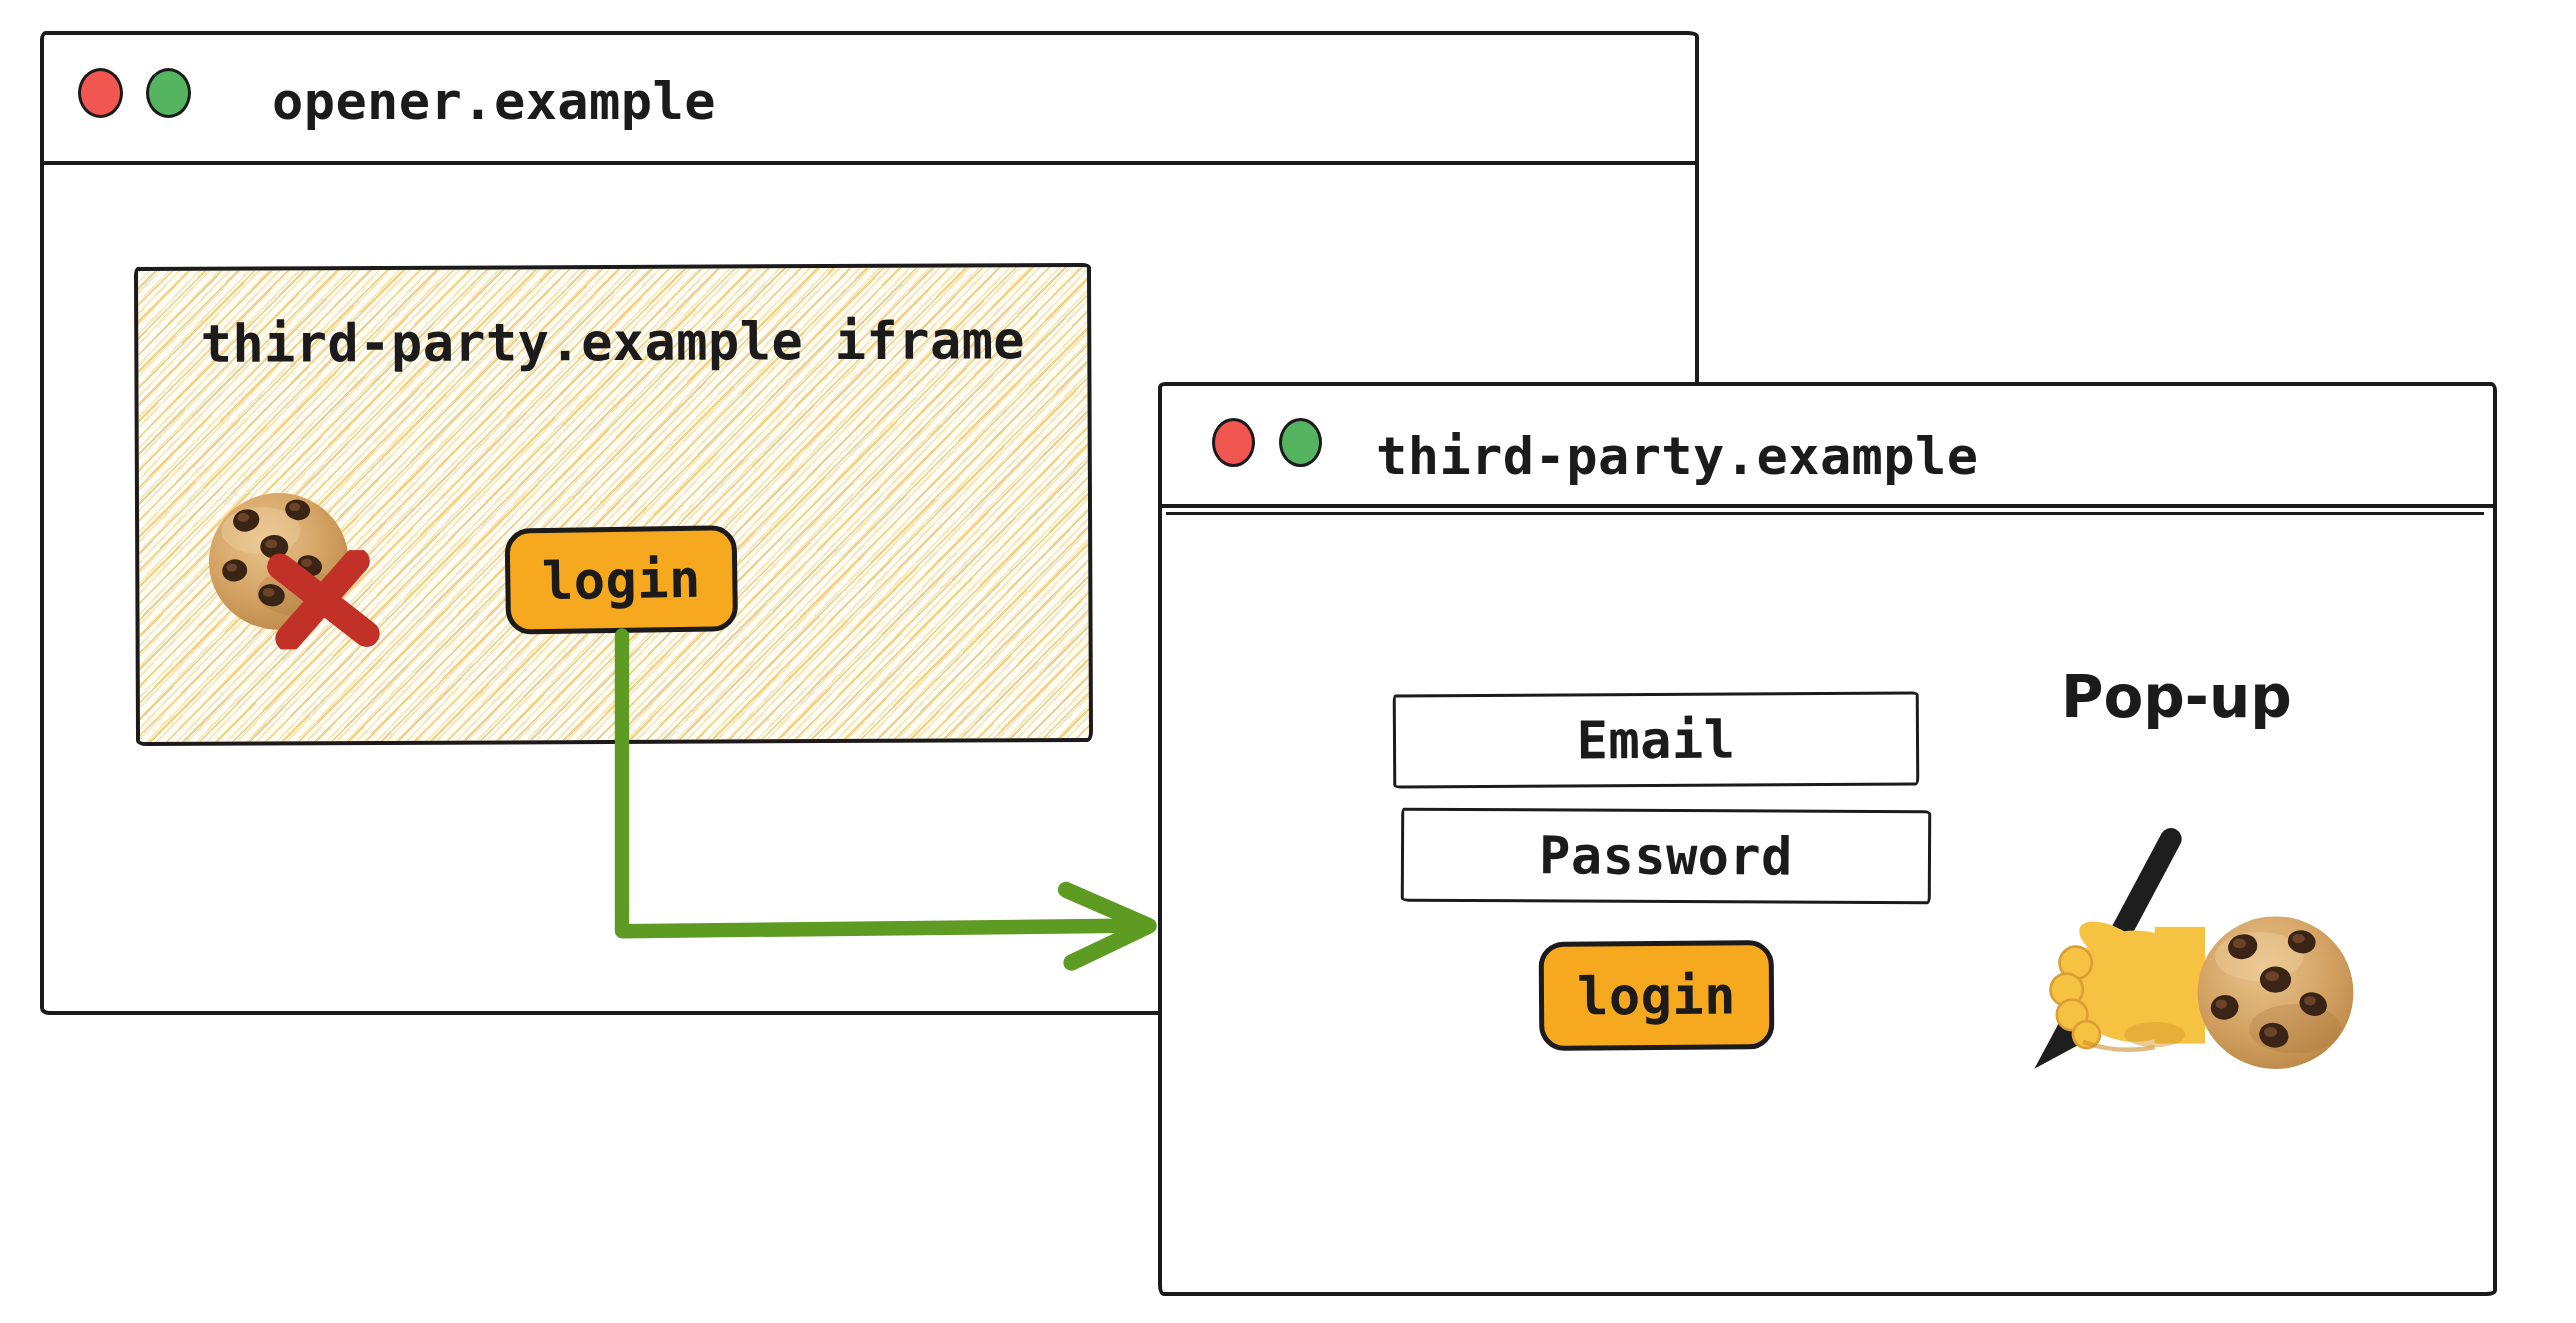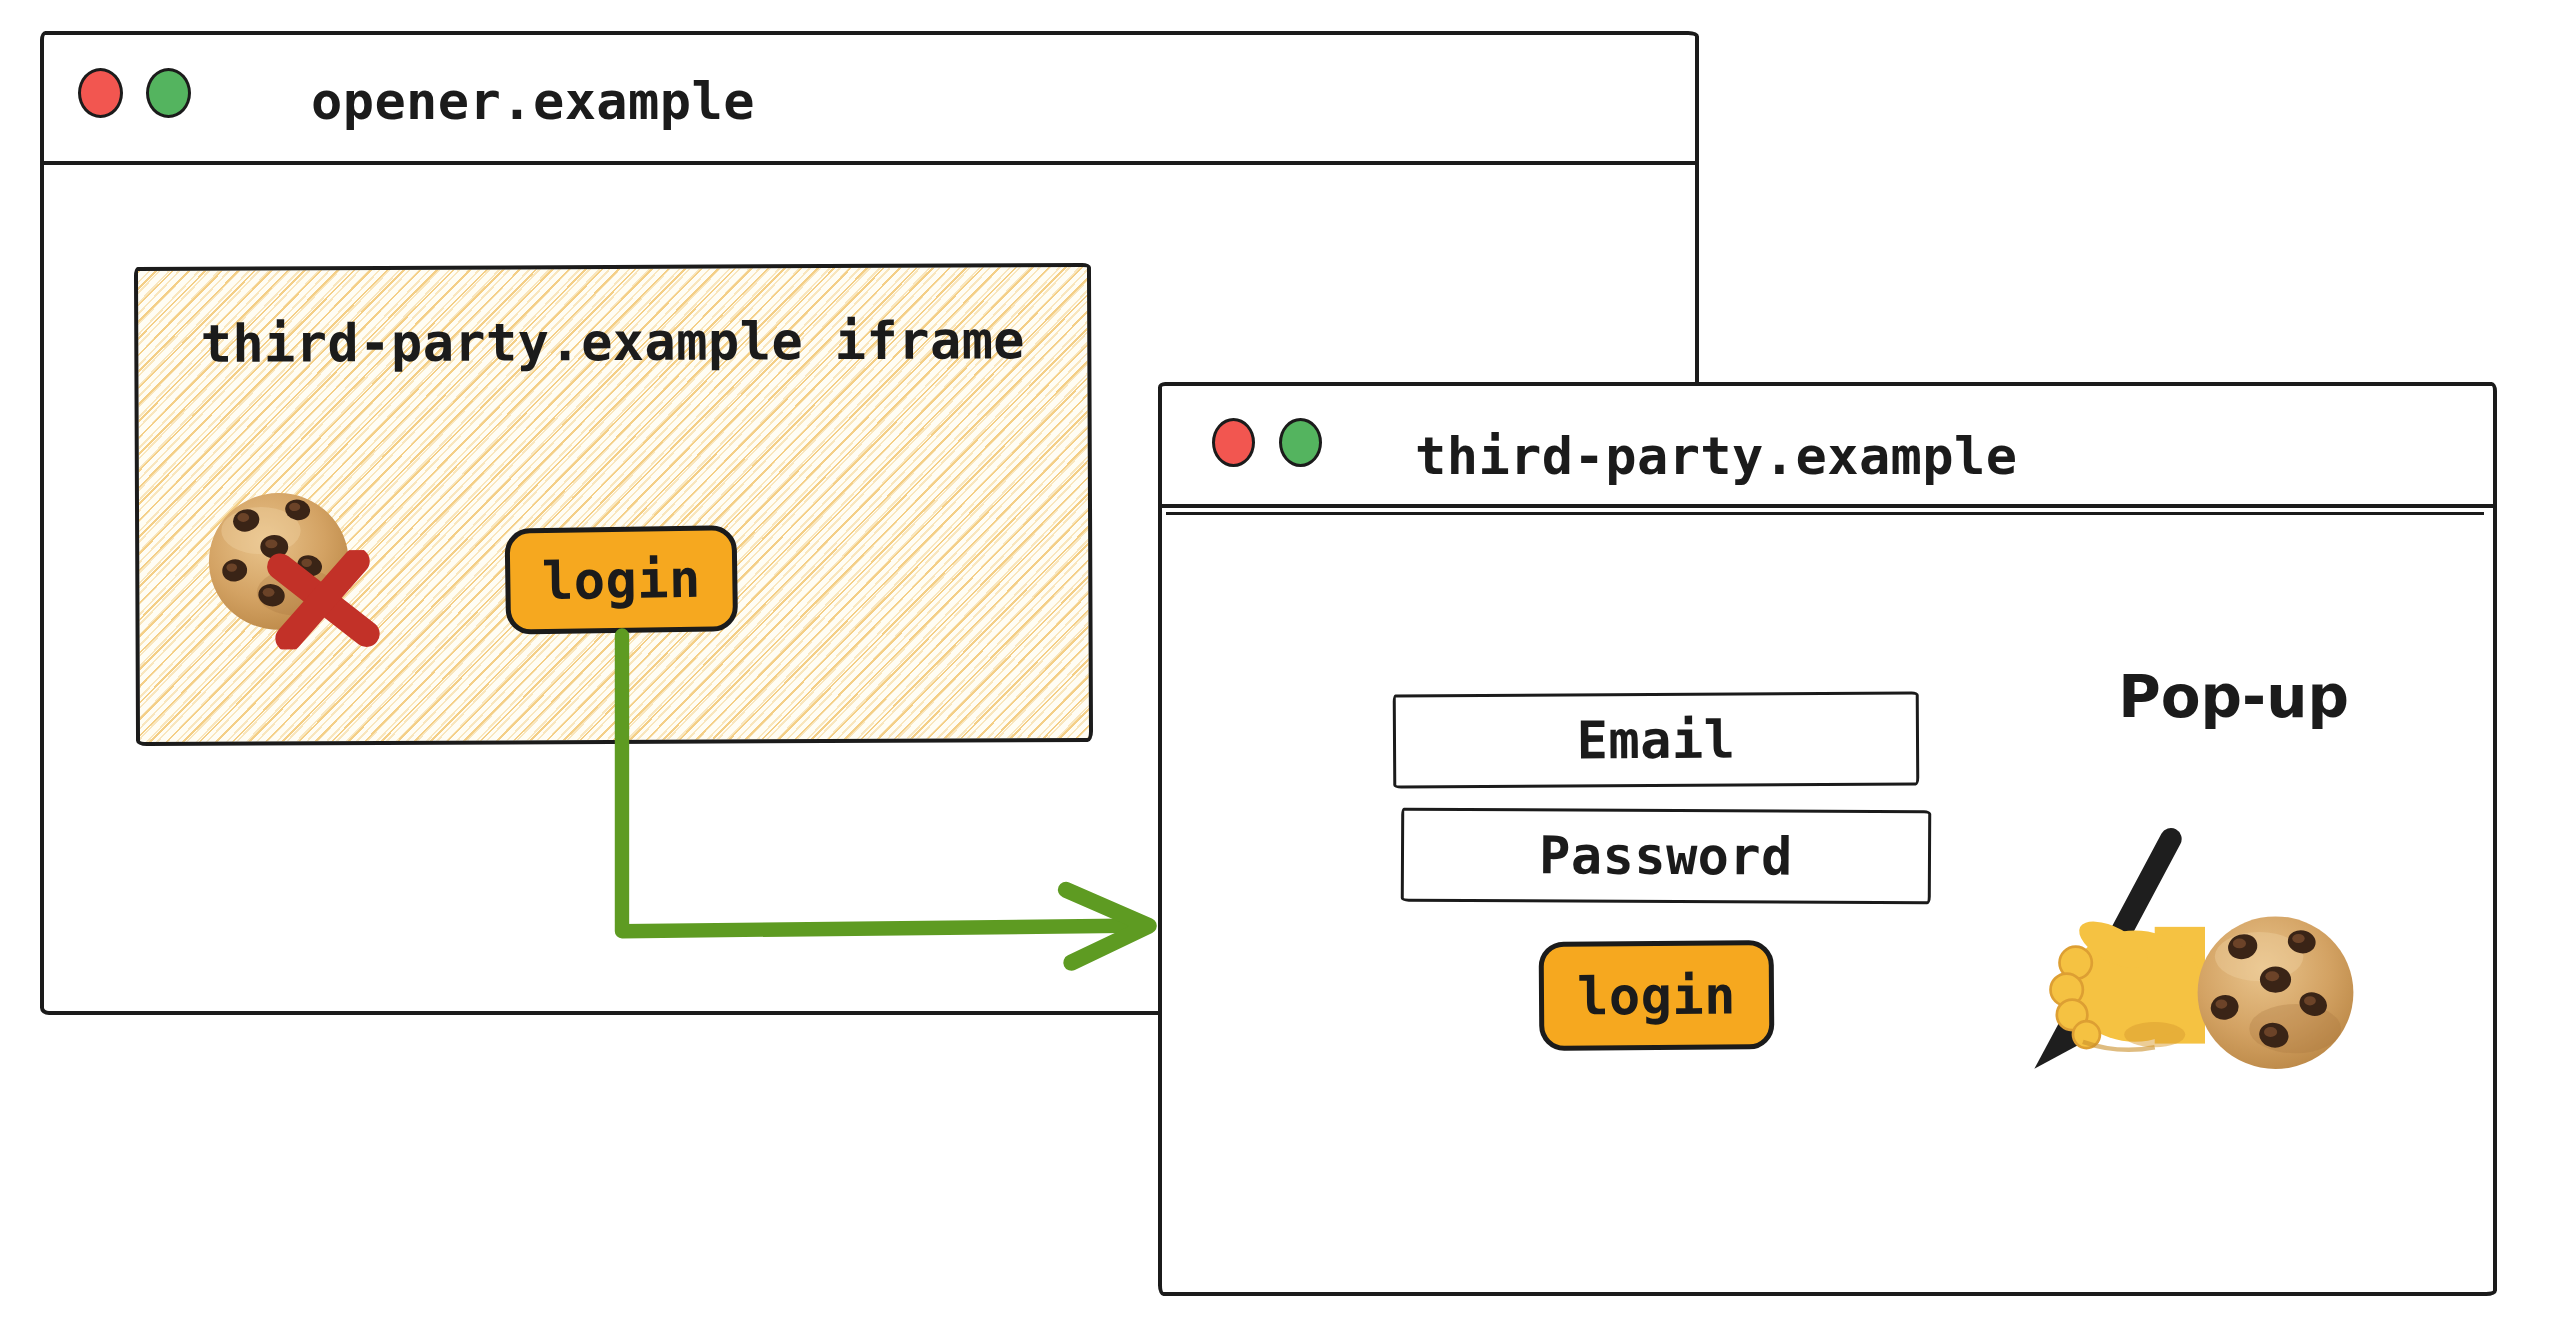--- a/index.html
+++ b/index.html
@@ -36,21 +36,21 @@
 
   .light{position:absolute; width:45px; height:50px; border:3.6px solid var(--ink); border-radius:50%;}
   .light.red{background:var(--traffic-red);}
   .light.green{background:var(--traffic-green);}
   #opener-titlebar .light.red{left:34px; top:33px;}
   #opener-titlebar .light.green{left:102px; top:33px;}
   #popup-titlebar .light{width:43px; height:49px;}
   #popup-titlebar .light.red{left:50px; top:32px;}
   #popup-titlebar .light.green{left:117px; top:32px;}
 
-  .window-title{position:absolute; font-size:52px; line-height:56px; white-space:nowrap;margin-left:39px;}
+  .window-title{position:absolute; font-size:52px; line-height:56px; white-space:nowrap;}
   #opener-titlebar .window-title{left:228px; top:38px;}
   #popup-titlebar .window-title{left:214px; top:42px;}
 
   #iframe-box{position:absolute; left:91px; top:230px; width:957px; height:479px;
     border:4.5px solid var(--ink); transform:rotate(-0.25deg);
     border-radius:3.6px 9px 5.4px 10.8px / 9px 4.5px 10.8px 5.4px;}
   #iframe-label{margin-top:45px; text-align:center; font-size:52px; line-height:56px;}
 
   .icon-abs{position:absolute;}
   #iframe-cookie{left:65px; top:216px; width:149px; height:147px;}
@@ -65,21 +65,21 @@
   #flow-arrow{position:absolute; left:0; top:0; width:2576px; height:1324px; pointer-events:none;}
   #flow-arrow path{stroke:var(--arrow-green); fill:none; stroke-linecap:round; stroke-linejoin:round;}
 
   .field-input{position:absolute; display:block; background:#ffffff; border:3.6px solid var(--ink);
     text-align:center; font-size:52px; color:var(--ink); outline:none;
     border-radius:2.7px 7.2px 3.6px 8px / 7.2px 3.6px 8px 3.6px;}
   .field-input::placeholder{color:var(--ink); opacity:1;}
   #email-input{left:231px; top:307px; width:526px; height:94px; transform:rotate(-0.35deg);}
   #password-input{left:239px; top:423px; width:530px; height:94px; transform:rotate(0.3deg);}
 
-  #popup-annotation{position:absolute; left:899px; top:279px; width:288px; text-align:right;
+  #popup-annotation{position:absolute; left:899px; top:279px; width:288px; text-align:left;
     font-weight:700; font-size:58px; line-height:65px; color:var(--ink);}
   #popup-hand{left:858px; top:442px; width:185px; height:248px;}
   #popup-cookie{left:1031px; top:523px; width:165px; height:164px;}
 
   .xmark-stroke{stroke:var(--blocked-red); stroke-width:30; stroke-linecap:round; fill:none;}
 </style>
 </head>
 <body>
 
 <div id="stage">

